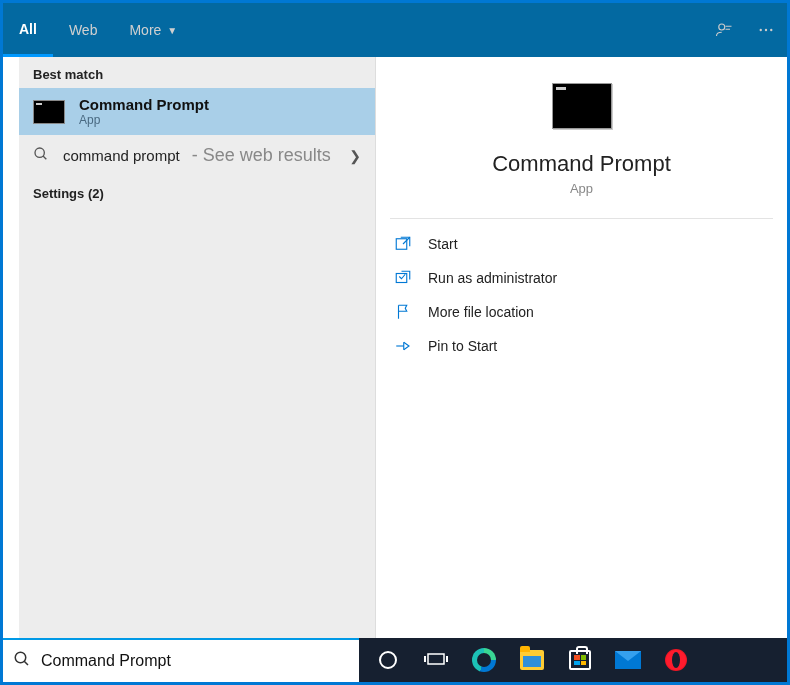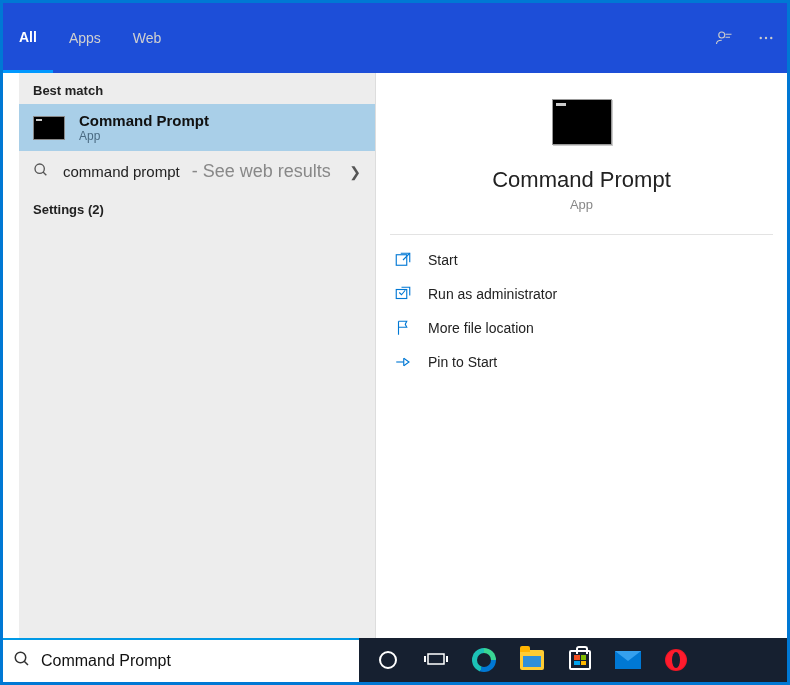--- a/index.html
+++ b/index.html
@@ -1,20 +1,20 @@
 <!DOCTYPE html>
 <html><head>
 <meta charset="utf-8">
 <style>
   * { box-sizing: border-box; margin: 0; padding: 0; font-family: "Segoe UI", Arial, sans-serif; }
   body { width: 790px; height: 685px; background: #0078d4; overflow: hidden; }
   .window { position: absolute; left: 3px; top: 3px; width: 784px; height: 679px; background: #fff; display: flex; flex-direction: column; }
 
   
-  .header { height: 70px; background: #1d4ed8; display: flex; align-items: stretch; color: #fff; }
+  .header { height: 54px; background: #0369a1; display: flex; align-items: stretch; color: #fff; }
   .tab { display: flex; align-items: center; padding: 0 16px; font-size: 14px; color: #d0d0d0; cursor: pointer; }
   .tab.active { color: #fff; border-bottom: 3px solid #0099ff; font-weight: 600; }
   .tab .caret { margin-left: 6px; font-size: 10px; }
   .header-spacer { flex: 1; }
   .header-icon { width: 42px; display:flex; align-items:center; justify-content:center; color:#ccc; font-size:16px; }
 
   .body { flex: 1; display: flex; min-height: 0; margin-left: 16px; }
 
   
   .left { width: 356px; background: #ededed; display:flex; flex-direction:column; }
@@ -75,24 +75,25 @@
 </head>
 <body>
 
 <div class="window">
 
   <div class="header">
     <div class="tab active">
         <span>All</span>
       </div>
     <div class="tab">
-        <span>Apps</span>
+        <span>Web</span>
       </div>
     <div class="tab">
-        <span>Web</span>
+        <span>More</span>
+        <span class="caret">▼</span>
       </div>
     <div class="header-spacer"></div>
     <div class="header-icon">
       <svg width="18" height="18" viewBox="0 0 24 24" fill="none" stroke="#ccc" stroke-width="1.5">
           <circle cx="9" cy="8" r="4"></circle>
           <path d="M2 20c0-3 3-5 7-5"></path>
           <path d="M14 7h8M14 11h6"></path>
         </svg>
     </div>
     <div class="header-icon">

